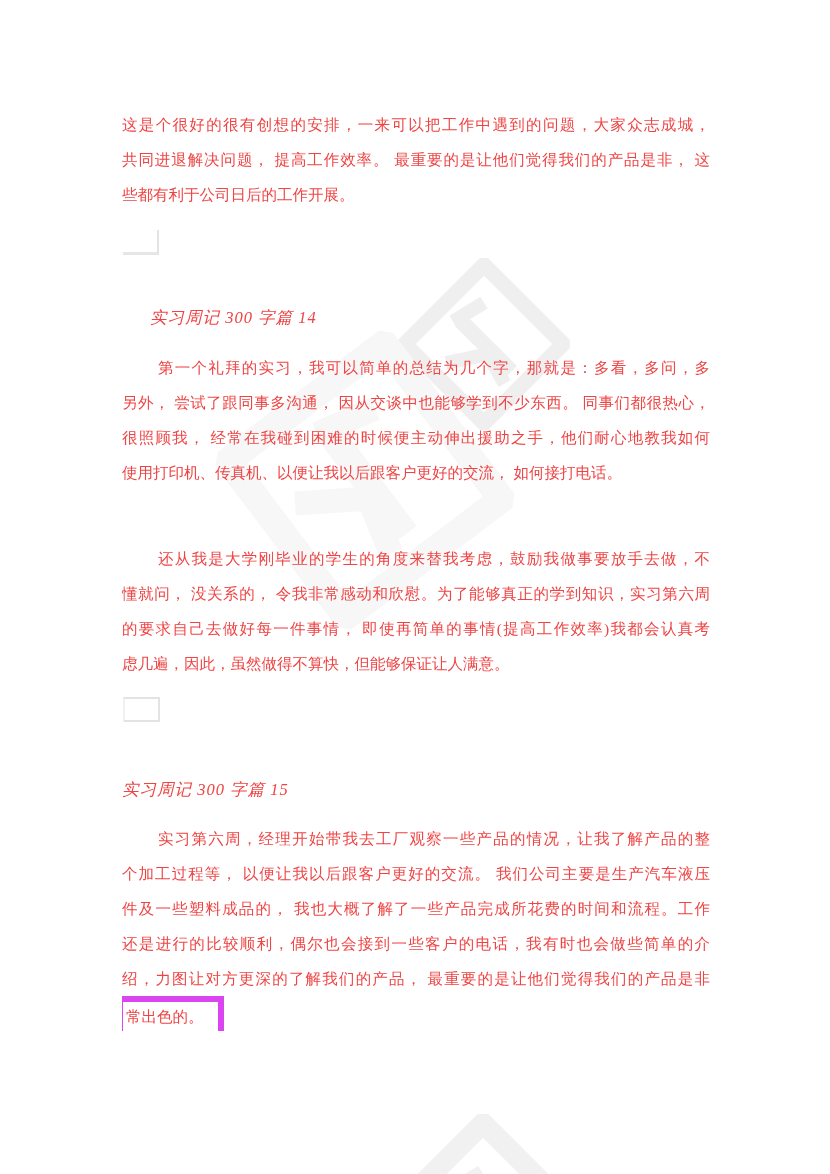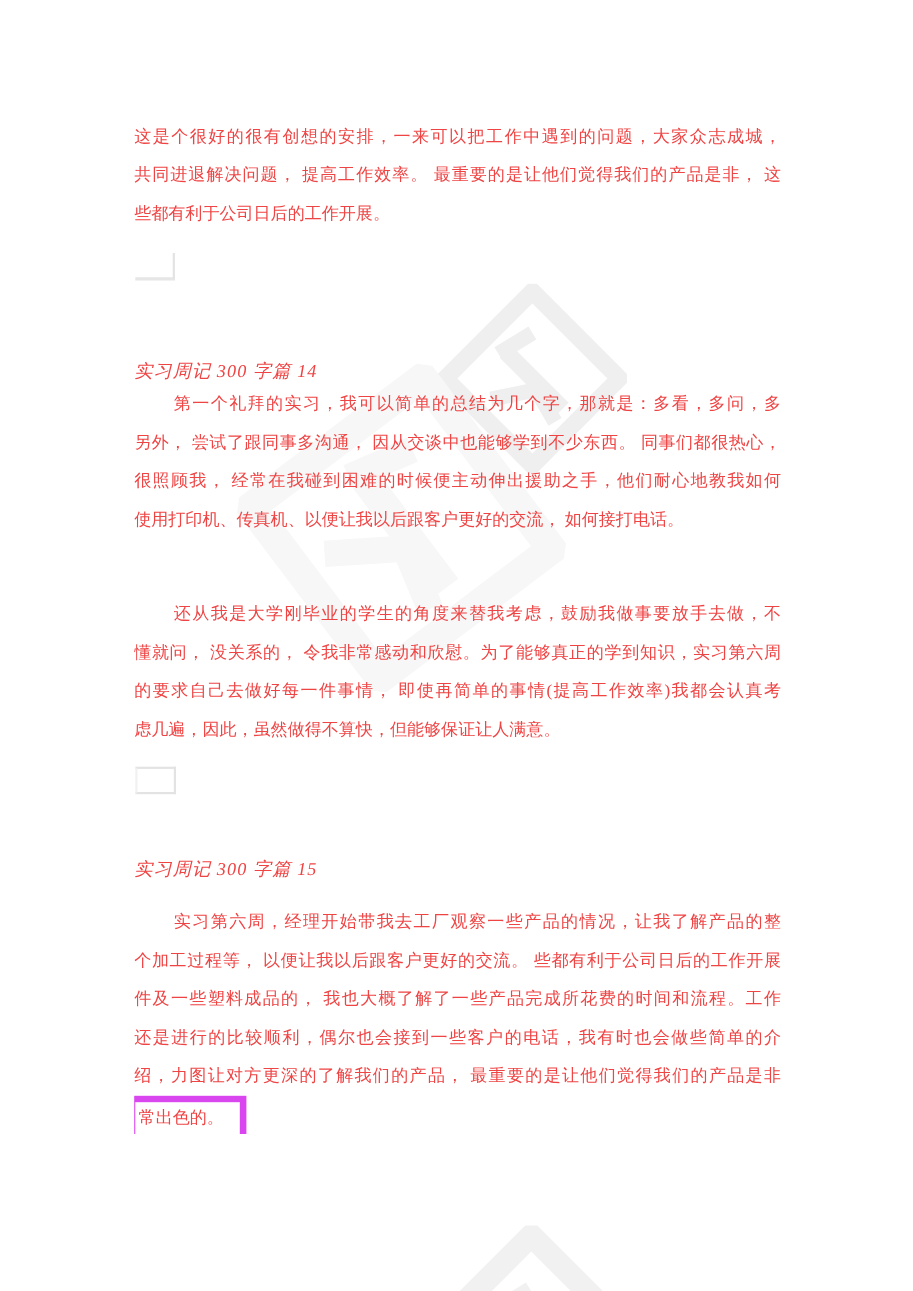--- a/index.html
+++ b/index.html
@@ -41,21 +41,21 @@
     line-height: 35px;
     font-size: 16.5px;
     font-style: italic;
     letter-spacing: 1px;
   }
 
   .intro { top: 107px; }
   .p1    { top: 350px; }
   .p2    { top: 541px; }
   .p3    { top: 821px; }
-  .h14   { top: 320px; }
+  .h14   { top: 300px; margin-left: 28px; }
   .h15   { top: 772px; }
 
   
   .corner-mark {
     position: absolute; z-index: 1;
     left: 123px; top: 230px;
     width: 34px; height: 22px;
     border-right: 2px solid #e3e3e3;
     border-bottom: 3px solid #e6e6e6;
   }
@@ -131,21 +131,21 @@
     <div class="line">的要求自己去做好每一件事情， 即使再简单的事情(提高工作效率)我都会认真考</div>
     <div class="line last">虑几遍，因此，虽然做得不算快，但能够保证让人满意。</div>
   </div>
 
   <div class="box-mark"></div>
 
   <div class="heading h15">实习周记 300 字篇 15</div>
 
   <div class="para p3">
     <div class="line indent">实习第六周，经理开始带我去工厂观察一些产品的情况，让我了解产品的整</div>
-    <div class="line">个加工过程等， 以便让我以后跟客户更好的交流。 些都有利于公司日后的工作开展</div>
+    <div class="line">个加工过程等， 以便让我以后跟客户更好的交流。 我们公司主要是生产汽车液压</div>
     <div class="line">件及一些塑料成品的， 我也大概了解了一些产品完成所花费的时间和流程。工作</div>
     <div class="line">还是进行的比较顺利，偶尔也会接到一些客户的电话，我有时也会做些简单的介</div>
     <div class="line">绍，力图让对方更深的了解我们的产品， 最重要的是让他们觉得我们的产品是非</div>
     <div class="line last">
       <span class="boxed">常出色的。</span>
     </div>
   </div>
 
 </div>
 

